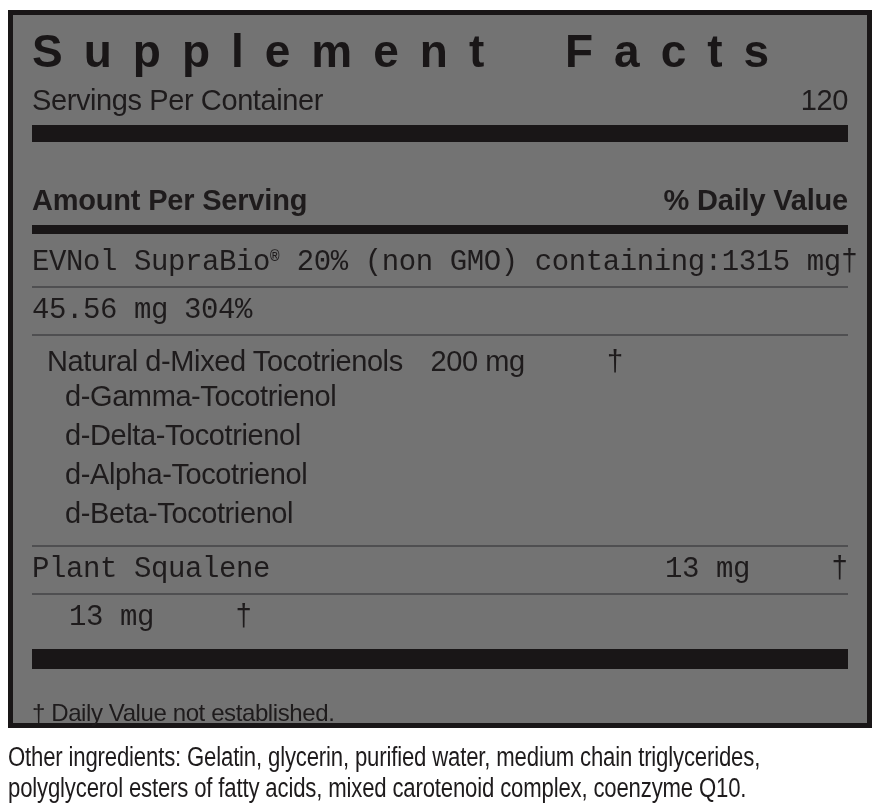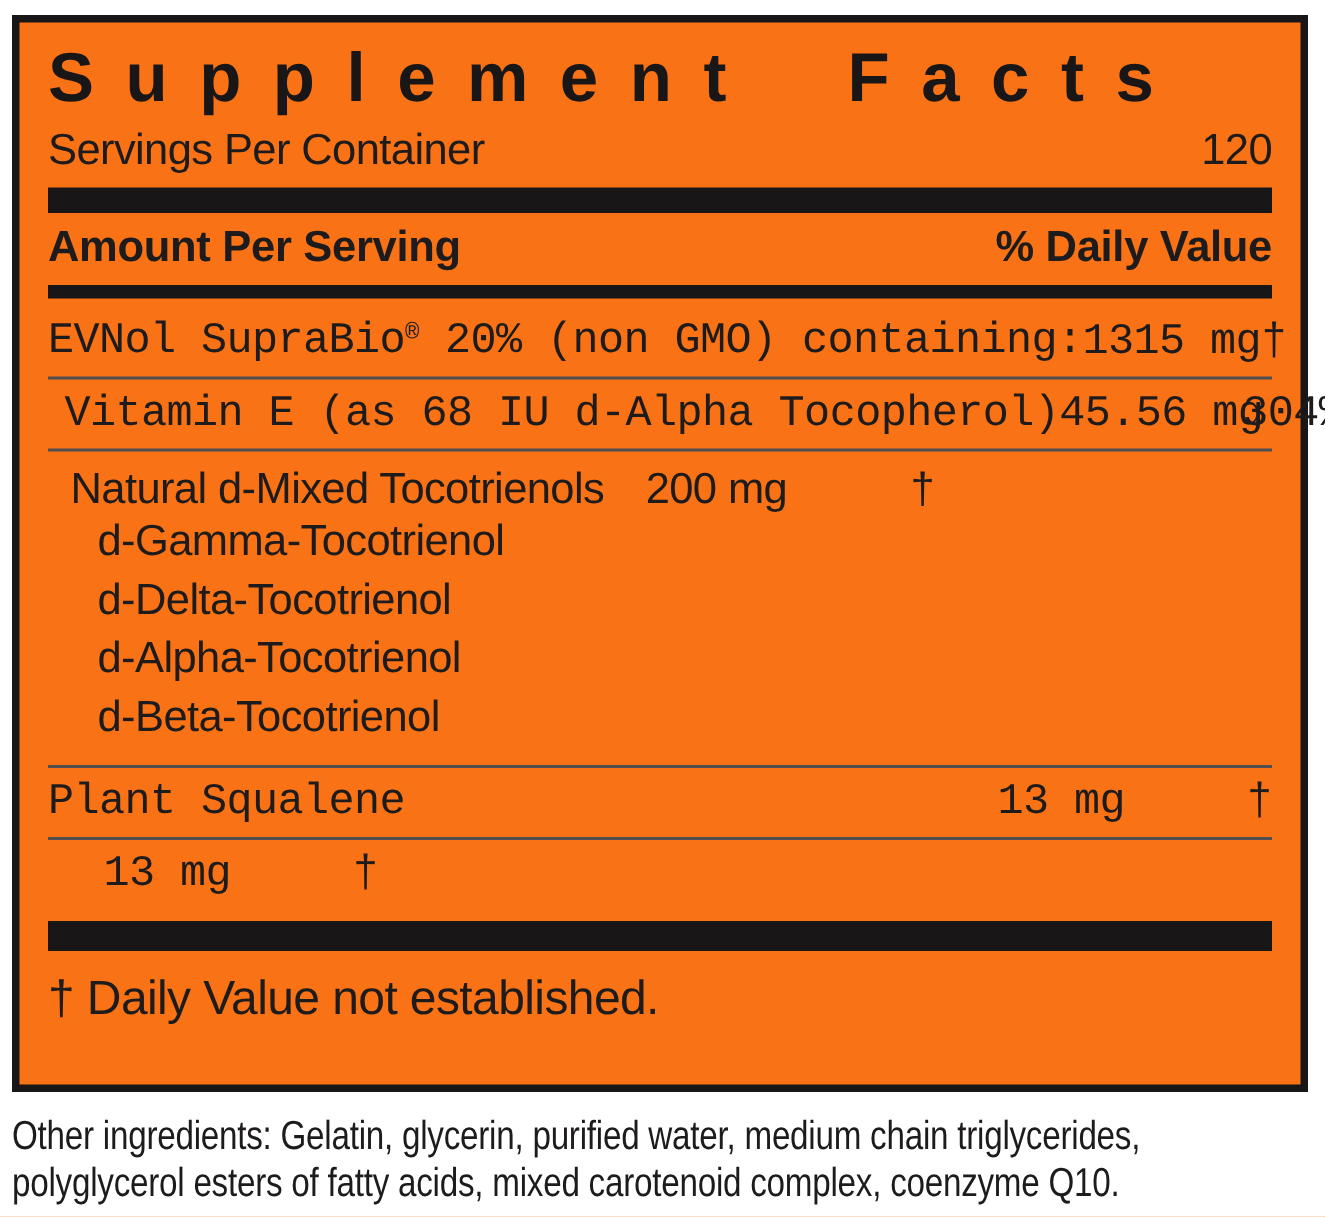--- a/index.html
+++ b/index.html
@@ -8,21 +8,21 @@
     background: #ffffff;
     font-family: "Liberation Sans", sans-serif;
     color: #1e1b1c;
     overflow: hidden;
   }
   .panel {
     position: absolute;
     left: 8px; top: 10px;
     width: 864px; height: 718px;
     border: 5px solid #191617;
-    background: #f97316;
+    background: #737373;
     padding: 0 19px;
   }
   .title {
     margin-top: 7px;
     font-size: 46px;
     font-weight: 700;
     letter-spacing: 21px;
     word-spacing: 26px;
     white-space: nowrap;
     color: #191617;
@@ -37,22 +37,23 @@
   }
   .bar-thick { height: 17px; background: #191617; margin-top: 5px; }
   .bar-mid   { height: 9px;  background: #191617; }
   .bar-bottom{ height: 20px; background: #191617; margin-top: 8px; }
   .header-row {
     display: flex;
     justify-content: space-between;
     align-items: flex-end;
     font-size: 29px;
     font-weight: 700;
-    padding: 7px 0 8px 0;
+    padding: 24px 0 8px 0;
     letter-spacing: -0.2px;
+    margin-top: 18px;
   }
   .row {
     display: flex;
     align-items: baseline;
     font-size: 29px;
     line-height: 30px;
     letter-spacing: -0.4px;
     padding: 8px 0;
     font-family: Liberation Mono, monospace;
   }
@@ -71,23 +72,23 @@
     letter-spacing: -0.4px;
   }
   .sub-item {
     font-size: 29px;
     line-height: 39px;
     letter-spacing: -0.4px;
     padding-left: 33px;
   }
   .reg { font-size: 0.55em; vertical-align: 0.55em; letter-spacing: 0; }
   .footnote {
-    font-size: 32px;
+    font-size: 24px;
     letter-spacing: -0.4px;
-    padding-top: 13px;
+    padding-top: 30px;
   }
   .other {
     position: absolute;
     left: 8px; top: 742px;
     width: 955px;
     transform: scaleX(0.82);
     transform-origin: 0 0;
     font-size: 27px;
     line-height: 31px;
     letter-spacing: -0.2px;
@@ -117,21 +118,20 @@
 
   <div class="row">
     <span class="name"><span>EVNol SupraBio</span><span class="reg">®</span><span> 20% (non GMO) containing:</span></span>
     <span class="amt">1315 mg</span>
     <span class="dv">†</span>
   </div>
 
   <div class="rule"></div>
 
   <div class="row">
-    <span class="name ind-1">Vitamin E (as 68 IU d-Alpha Tocopherol)</span>
     <span class="amt">45.56 mg</span>
     <span class="dv">304%</span>
   </div>
 
   <div class="rule"></div>
 
   <div class="group">
     <div class="grouphead">
       <span class="name ind-2">Natural d-Mixed Tocotrienols</span>
       <span class="amt">200 mg</span>

